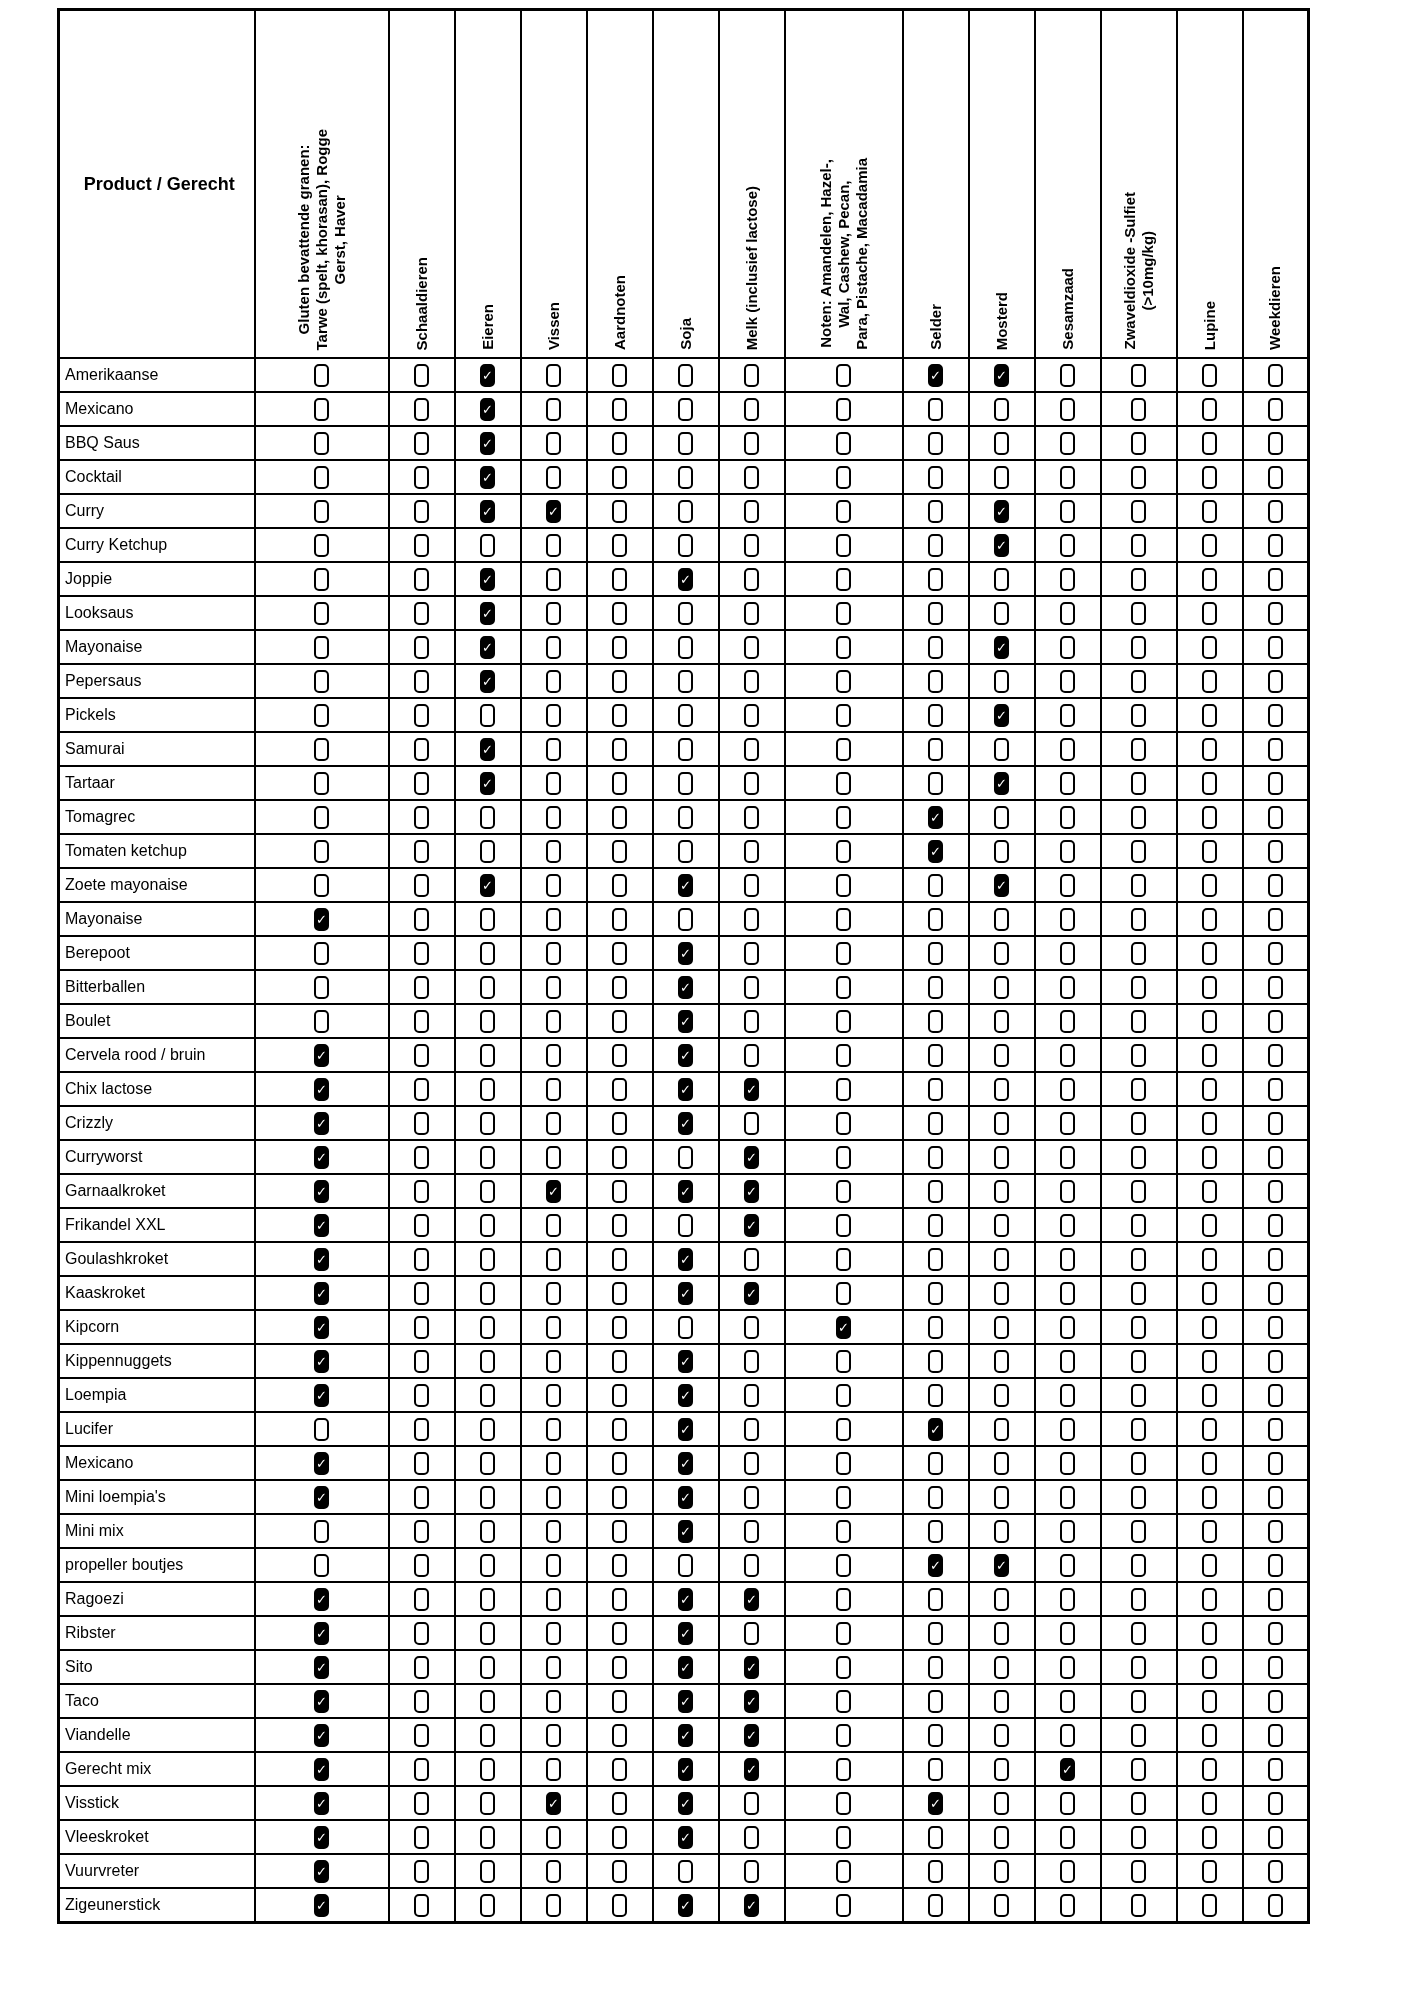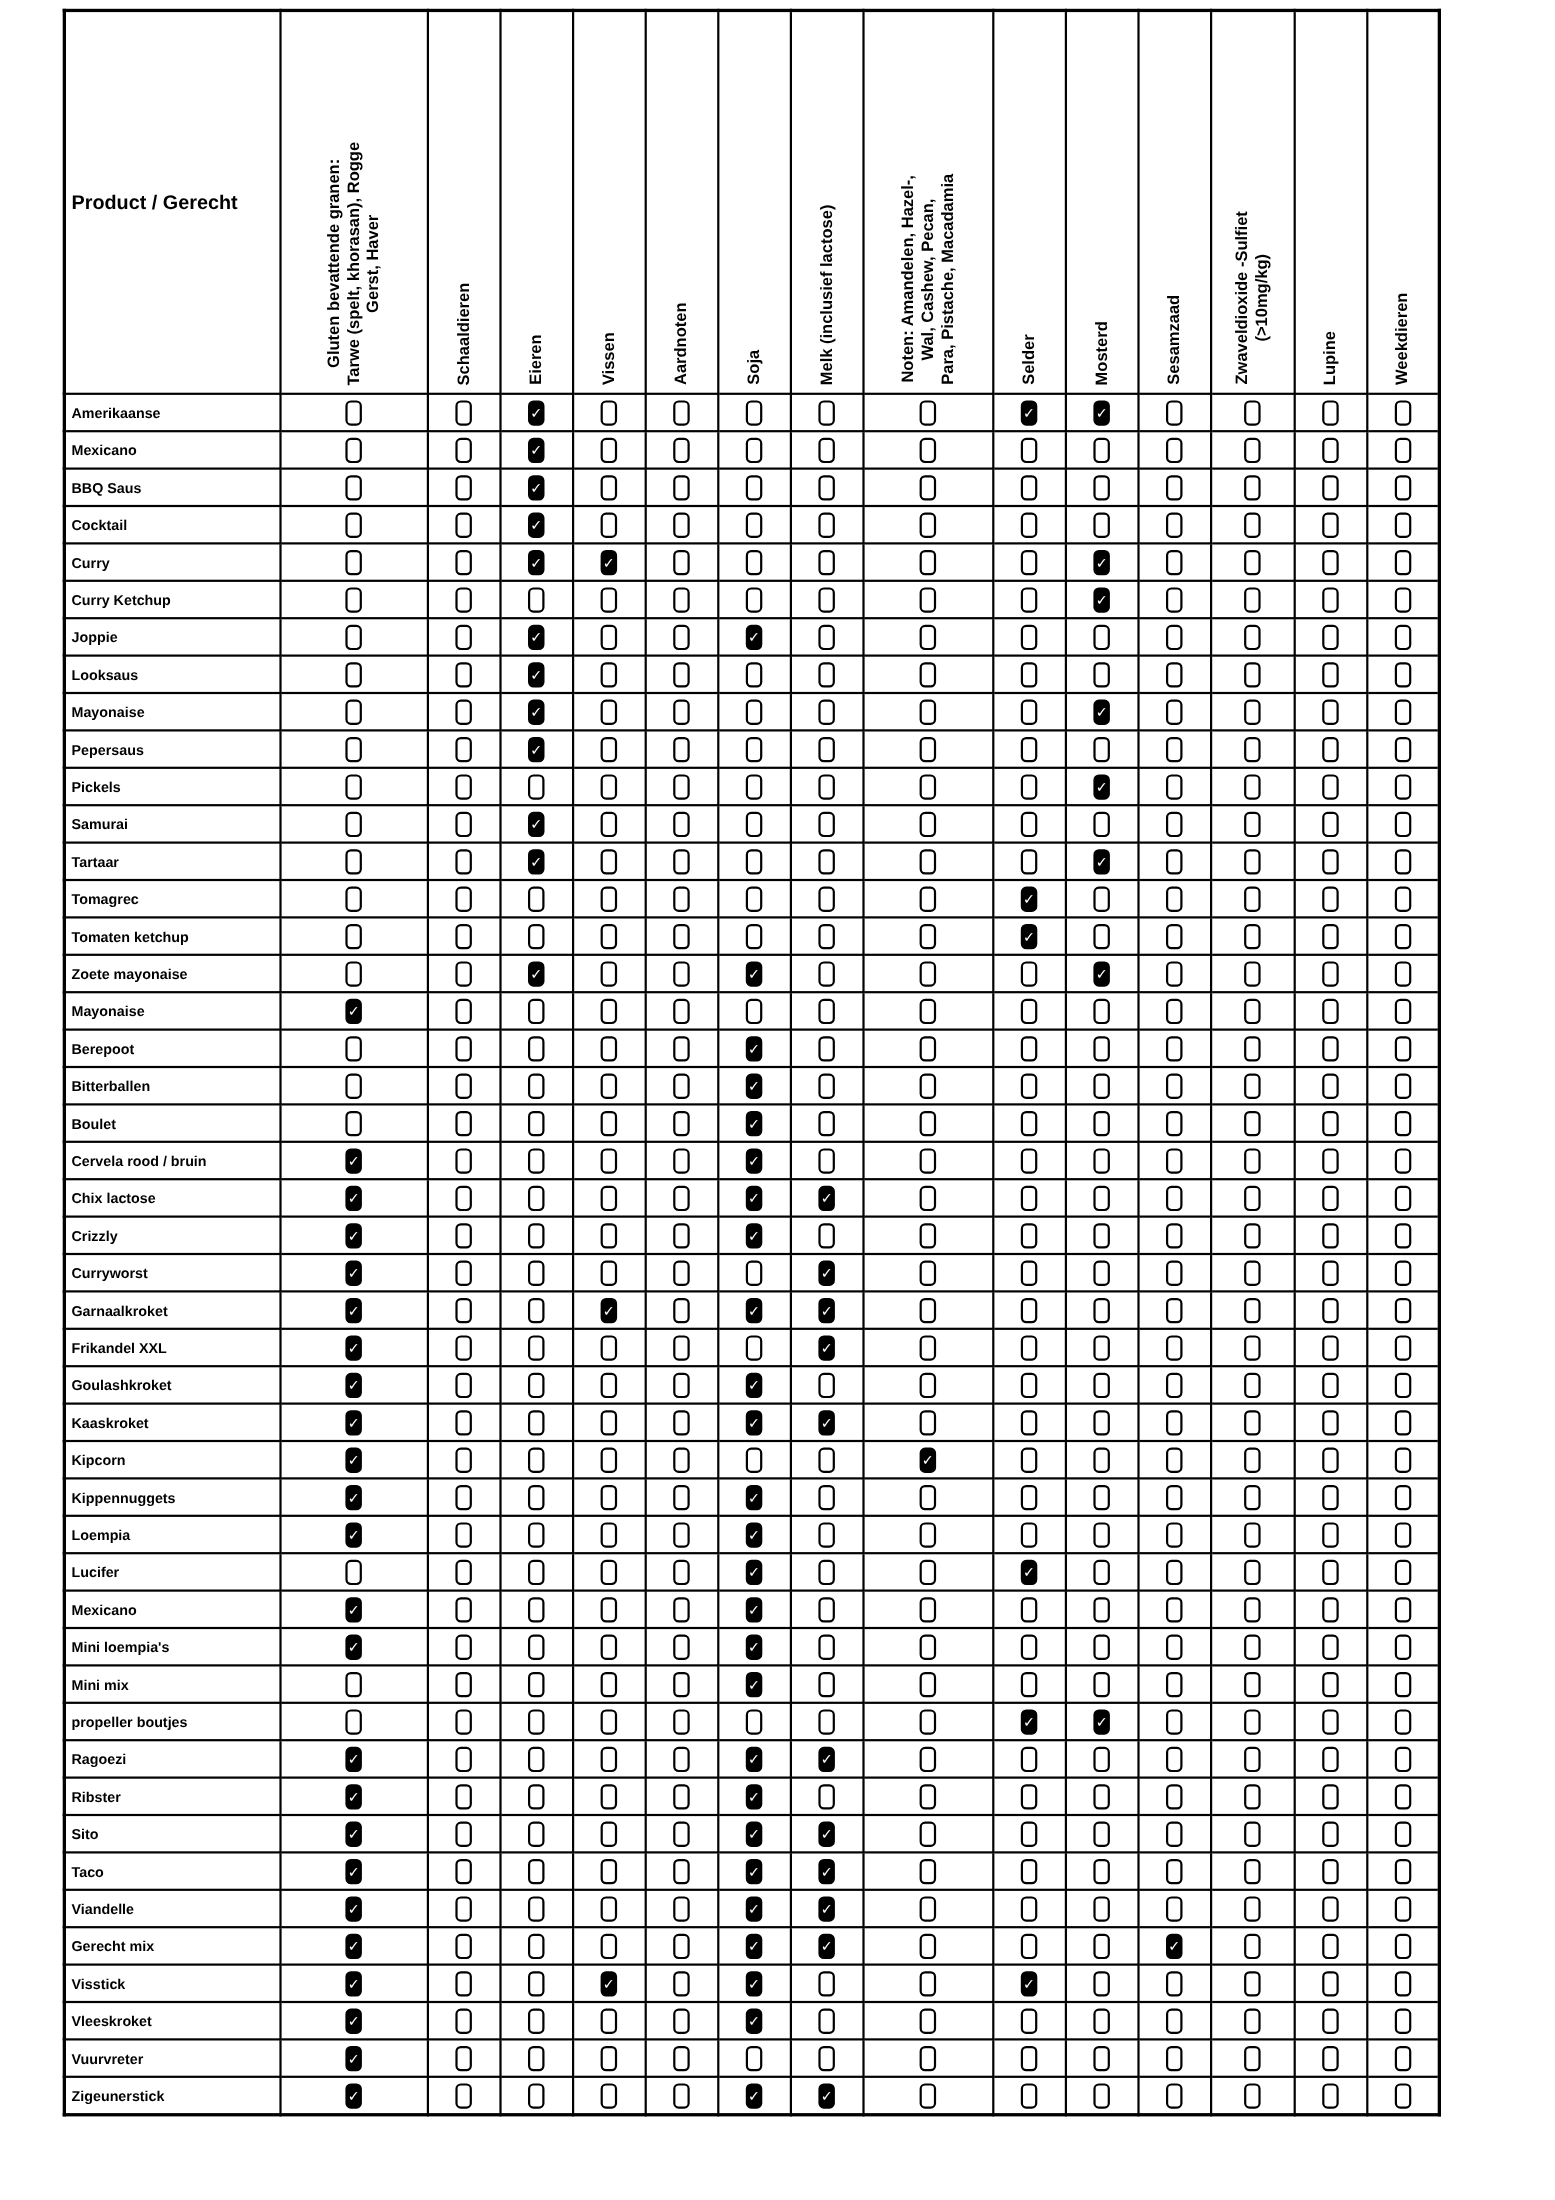--- a/index.html
+++ b/index.html
@@ -15,33 +15,33 @@
   .title {
     font-weight:700; font-size:21px; letter-spacing:0.2px;
     border-bottom:2.5px solid #000; padding:0 3px 1px 5px;
   }
   table.allergen-table {
     border-collapse:collapse; table-layout:fixed;
     width:1244px; border:3px solid #000;
   }
   th, td { border:2px solid #000; padding:0; }
   thead th { height:346px; background:#fff; }
-  th.product-th { vertical-align:middle; text-align:left;margin-left:32px; }
+  th.product-th { vertical-align:middle; text-align:center;margin-left:32px; }
   .ph { font-weight:700; font-size:18px; padding-left:5px; }
   .vwrap {
     display:flex; justify-content:center; align-items:flex-end;
     height:346px; box-sizing:border-box; padding-bottom:7px;
   }
   .vert {
     writing-mode:vertical-rl; transform:rotate(180deg);
     white-space:pre-line; font-weight:700; font-size:15px; line-height:1.2;
   }
   tbody td { height:32px; vertical-align:middle; }
   td.pname {
-    font-weight:700; font-size:13px; padding-left:5px;
+    font-weight:400; font-size:16px; padding-left:5px;
     white-space:nowrap; overflow:hidden;
   }
   td.cb-cell { text-align:center; }
   .cb {
     display:inline-block; width:11px; height:19px;
     border:2.8px solid #000; border-radius:5px; background:#fff;
     vertical-align:middle;
   }
   .cb.on {
     background:#000; color:#fff; font-size:13px; line-height:19px;

